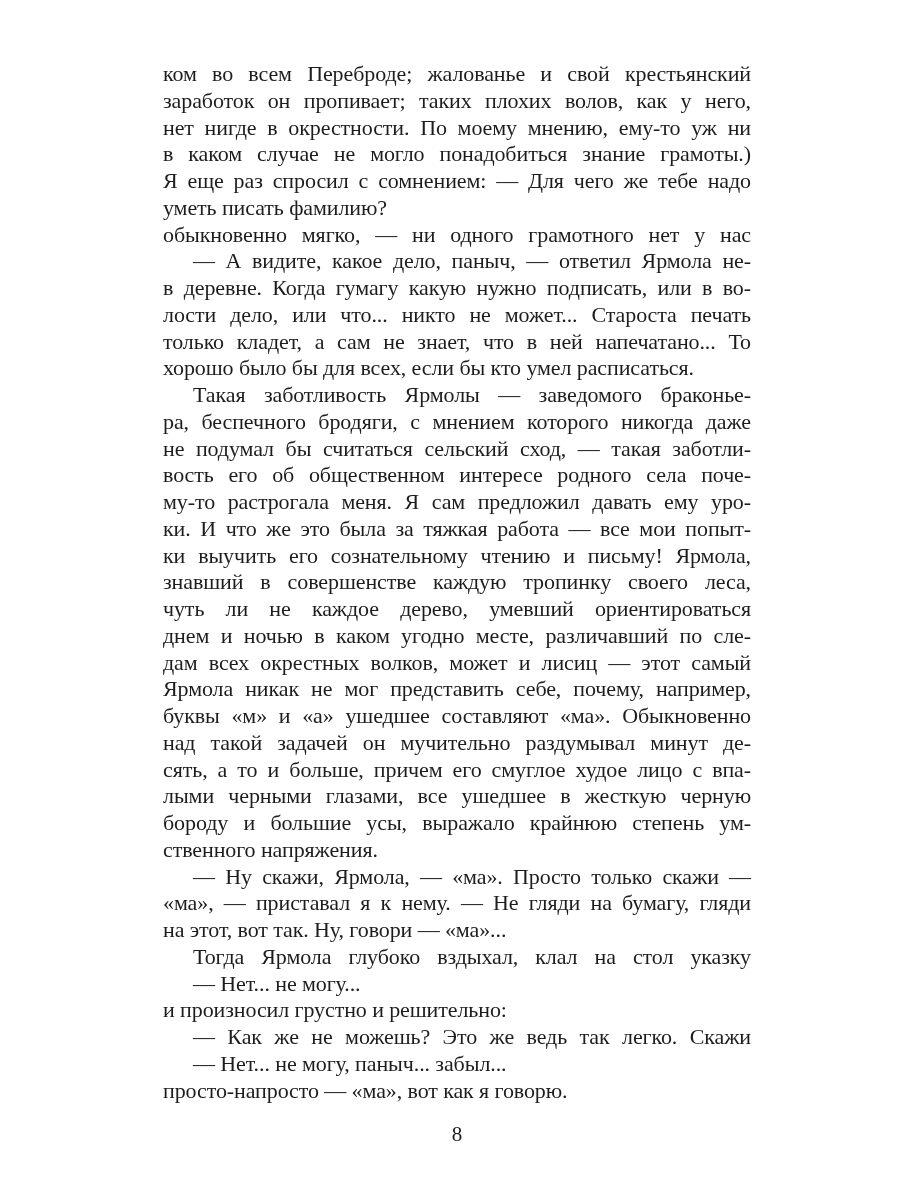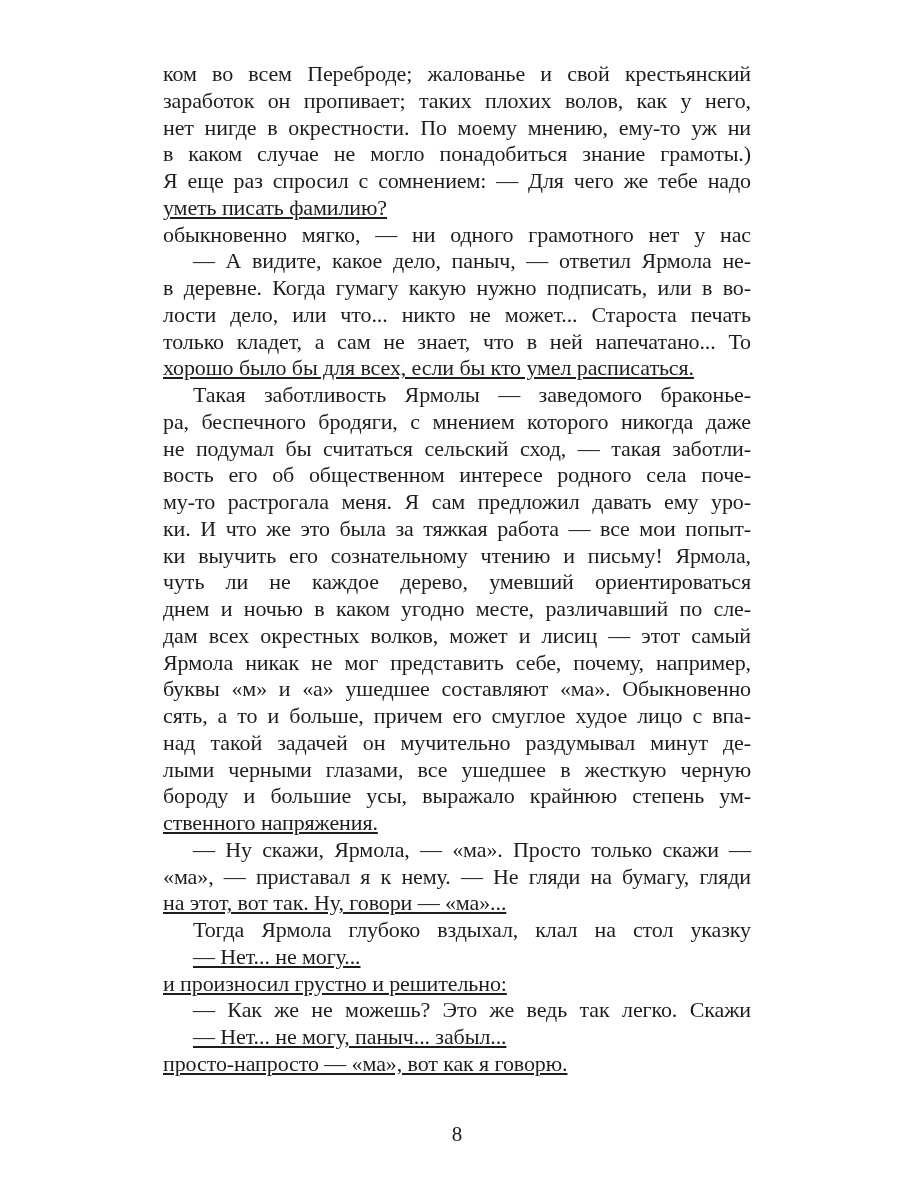--- a/index.html
+++ b/index.html
@@ -29,21 +29,20 @@
     letter-spacing: -0.1px;
     color: #1d1d1d;
   }
   .line {
     text-align: justify;
     text-align-last: justify;
     white-space: normal;
   }
   .line.last {
     text-align-last: left;
-    text-decoration: underline;
   }
   .line.indent {
     text-indent: 30px;
   }
   .page-number {
     position: absolute;
     top: 1121px;
     left: 163px;
     width: 588px;
     text-align: center;
@@ -69,27 +68,28 @@
       <div class="line">лости дело, или что... никто не может... Староста печать</div>
       <div class="line">только кладет, а сам не знает, что в ней напечатано... То</div>
       <div class="line last">хорошо было бы для всех, если бы кто умел расписаться.</div>
       <div class="line indent">Такая заботливость Ярмолы — заведомого браконье-</div>
       <div class="line">ра, беспечного бродяги, с мнением которого никогда даже</div>
       <div class="line">не подумал бы считаться сельский сход, — такая заботли-</div>
       <div class="line">вость его об общественном интересе родного села поче-</div>
       <div class="line">му-то растрогала меня. Я сам предложил давать ему уро-</div>
       <div class="line">ки. И что же это была за тяжкая работа — все мои попыт-</div>
       <div class="line">ки выучить его сознательному чтению и письму! Ярмола,</div>
+      <div class="line">знавший в совершенстве каждую тропинку своего леса,</div>
       <div class="line">чуть ли не каждое дерево, умевший ориентироваться</div>
       <div class="line">днем и ночью в каком угодно месте, различавший по сле-</div>
       <div class="line">дам всех окрестных волков, может и лисиц — этот самый</div>
       <div class="line">Ярмола никак не мог представить себе, почему, например,</div>
       <div class="line">буквы «м» и «а» ушедшее составляют «ма». Обыкновенно</div>
+      <div class="line">над такой задачей он мучительно раздумывал минут де-</div>
       <div class="line">сять, а то и больше, причем его смуглое худое лицо с впа-</div>
-      <div class="line">над такой задачей он мучительно раздумывал минут де-</div>
       <div class="line">лыми черными глазами, все ушедшее в жесткую черную</div>
       <div class="line">бороду и большие усы, выражало крайнюю степень ум-</div>
       <div class="line last">ственного напряжения.</div>
       <div class="line indent">— Ну скажи, Ярмола, — «ма». Просто только скажи —</div>
       <div class="line">«ма», — приставал я к нему. — Не гляди на бумагу, гляди</div>
       <div class="line last">на этот, вот так. Ну, говори — «ма»...</div>
       <div class="line indent">Тогда Ярмола глубоко вздыхал, клал на стол указку</div>
       <div class="line indent last">— Нет... не могу...</div>
       <div class="line last">и произносил грустно и решительно:</div>
       <div class="line indent">— Как же не можешь? Это же ведь так легко. Скажи</div>

